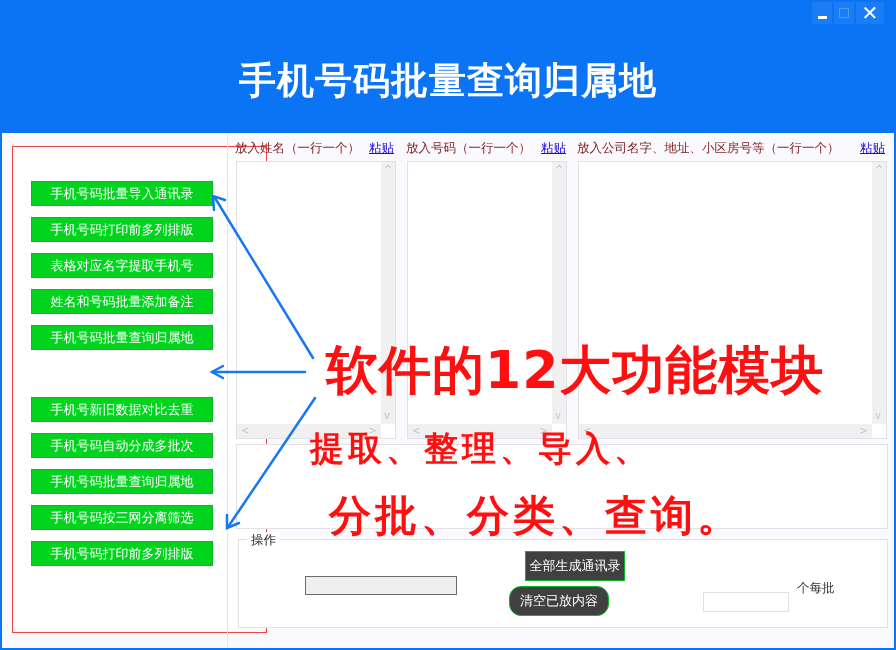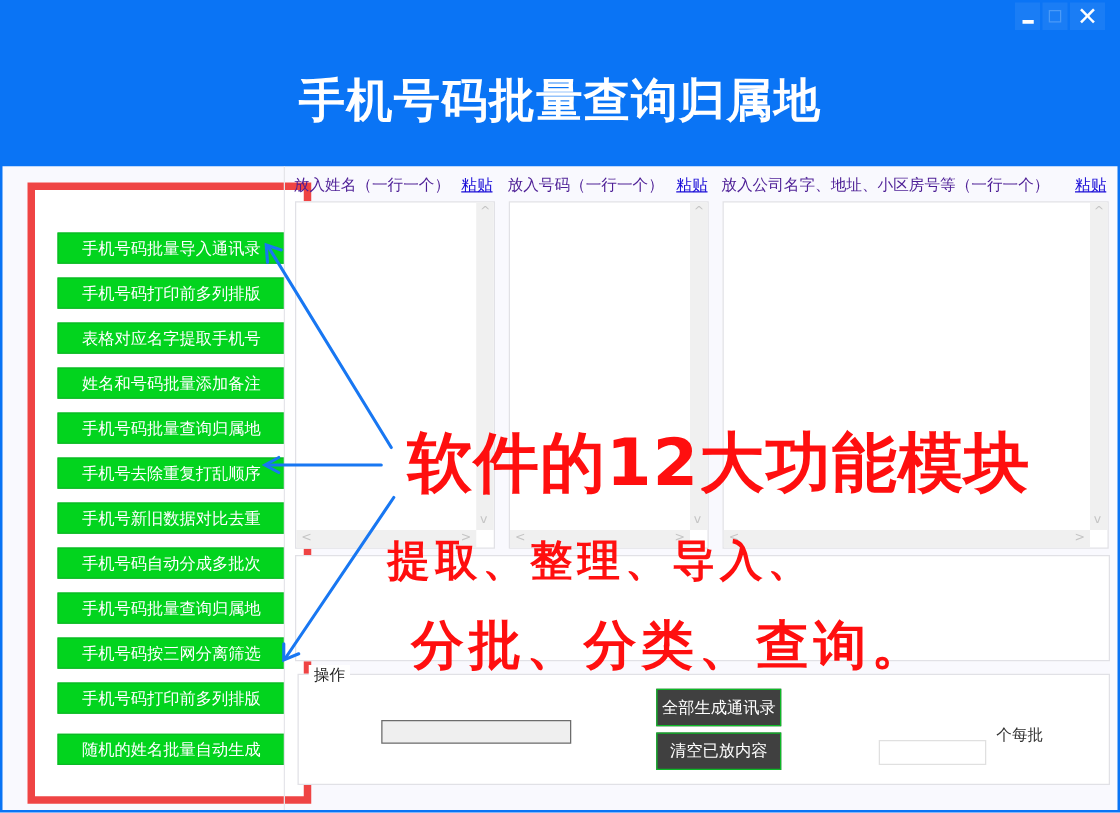--- a/index.html
+++ b/index.html
@@ -6,24 +6,24 @@
   body { width:896px; height:650px; position:relative; overflow:hidden; background:#0a74f5; font-family:"DejaVu Sans", "Liberation Sans", sans-serif; }
   .titlebar { position:absolute; left:0; top:0; width:896px; height:133px; background:#0a74f5; }
   .app-title { position:absolute; left:0; right:0; top:56px; text-align:center; color:#fff; font-size:37px; font-weight:bold; letter-spacing:1px; }
   .winbtn { position:absolute; top:2px; height:22px; color:#fff; display:flex; align-items:center; justify-content:center; }
   .winbtn.min { left:812px; width:20px; background:#1a7df5; }
   .winbtn.max { left:834px; width:20px; background:#1a7df5; }
   .winbtn.close { left:856px; width:28px; background:#1a7df5; font-size:20px; font-weight:bold; }
   .min-glyph { width:9px; height:3px; background:#fff; margin-top:8px; }
   .max-glyph { width:8px; height:8px; border:1px solid #4a9af8; }
   .client { position:absolute; left:2px; top:133px; width:892px; height:515px; background:#f9f9fe; }
-  .left-panel { position:absolute; left:20px; top:13px; width:215px; height:485px; background:#fff; border:6px solid #ef4444; }
+  .left-panel { position:absolute; left:10px; top:13px; width:215px; height:485px; background:#fff; border:1px solid #ef4444;padding-left:38px; }
   .fbtn { position:absolute; left:18px; width:180px; height:23px; background:#02d41e; border:1px solid #0cb826; color:#fff; font-size:13px; display:flex; align-items:center; justify-content:center; cursor:pointer; white-space:nowrap; }
   .sep { position:absolute; left:225px; top:0; width:1px; height:515px; background:#e5e5ea; }
-  .col-label { position:absolute; top:7px; font-size:12.5px; color:#4c1d95; white-space:nowrap; }
+  .col-label { position:absolute; top:7px; font-size:12.5px; color:#7f1d1d; white-space:nowrap; }
   .paste { position:absolute; top:7px; font-size:12.5px; color:#1a0dd8; text-decoration:underline; cursor:pointer; }
   .textarea { position:absolute; top:28px; background:#fff; border:1px solid #e1e1e6; }
   .vscroll { position:absolute; right:0; top:0; width:14px; background:#f0f0f0; }
   .hscroll { position:absolute; left:0; bottom:0; height:14px; background:#f0f0f0; }
   .sarrow { position:absolute; color:#c4c4c4; font-size:10px; line-height:10px; }
   .mid-box { position:absolute; left:234px; top:311px; width:650px; height:83px; background:#fff; border:1px solid #e1e1e6; }
   .ops { position:absolute; left:236px; top:406px; width:648px; height:87px; background:#fff; border:1px solid #e1e1e6; }
   .ops-legend { position:absolute; left:8px; top:-8px; background:#fff; padding:0 4px; font-size:12.5px; color:#222; }
   .progress { position:absolute; left:66px; top:36px; width:150px; height:17px; background:#efefef; border:1px solid #6c6c6c; }
   .gbtn { position:absolute; height:28px; background:#404040; border:1px solid #0cb826; color:#fff; font-size:13px; display:flex; align-items:center; justify-content:center; cursor:pointer; white-space:nowrap; }
@@ -52,27 +52,25 @@
 </div>
 
 <div class="client">
 
   <div class="left-panel">
     <div class="fbtn" style="top:34px">手机号码批量导入通讯录</div>
     <div class="fbtn" style="top:70px">手机号码打印前多列排版</div>
     <div class="fbtn" style="top:106px">表格对应名字提取手机号</div>
     <div class="fbtn" style="top:142px">姓名和号码批量添加备注</div>
     <div class="fbtn" style="top:178px">手机号码批量查询归属地</div>
-    <div class="fbtn" style="top:214px">手机号去除重复打乱顺序</div>
     <div class="fbtn" style="top:250px">手机号新旧数据对比去重</div>
     <div class="fbtn" style="top:286px">手机号码自动分成多批次</div>
     <div class="fbtn" style="top:322px">手机号码批量查询归属地</div>
     <div class="fbtn" style="top:358px">手机号码按三网分离筛选</div>
     <div class="fbtn" style="top:394px">手机号码打印前多列排版</div>
-    <div class="fbtn" style="top:435px">随机的姓名批量自动生成</div>
   </div>
 
   <div class="sep"></div>
 
   <span class="col-label" style="left:233px">放入姓名（一行一个）</span>
   <span class="paste" style="left:367px">粘贴</span>
   <div class="textarea" style="left:234px; width:158px; height:276px;">
     <div class="vscroll" style="height:262px">
       <span class="sarrow" style="left:3px; top:3px">^</span>
       <span class="sarrow" style="left:3px; bottom:3px">v</span>
@@ -108,21 +106,21 @@
       <span class="sarrow" style="right:4px; top:2px">&gt;</span>
     </div>
   </div>
 
   <div class="mid-box"></div>
 
   <div class="ops">
     <span class="ops-legend">操作</span>
     <div class="progress"></div>
     <div class="gbtn" style="left:286px; top:11px; width:98px;">全部生成通讯录</div>
-    <div class="gbtn" style="left:286px; top:46px; width:98px;">清空已放内容</div>
+    <div class="gbtn" style="left:270px; top:46px; width:98px;border-radius:12px;">清空已放内容</div>
     <div class="batch-input"></div>
     <span class="batch-label">个每批</span>
   </div>
 </div>
 
 <svg class="arrows" width="896" height="650">
   <g stroke="#1877f2" stroke-width="2.5" fill="none" stroke-linecap="round">
     <line x1="313" y1="358" x2="215" y2="198"></line>
     <polyline points="214,210 213,196 225,200"></polyline>
     <line x1="305" y1="372" x2="213" y2="372"></line>

